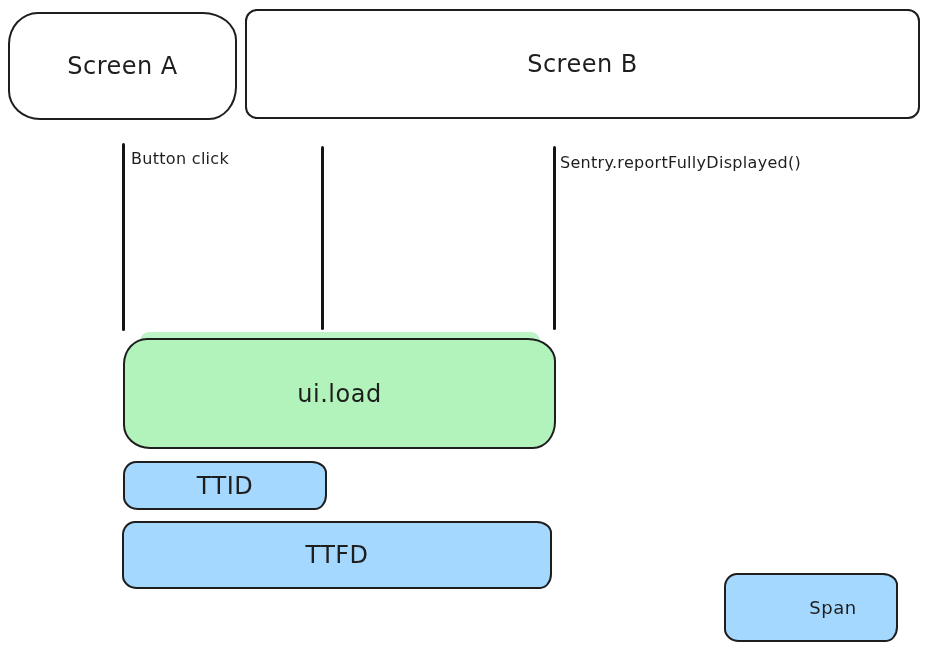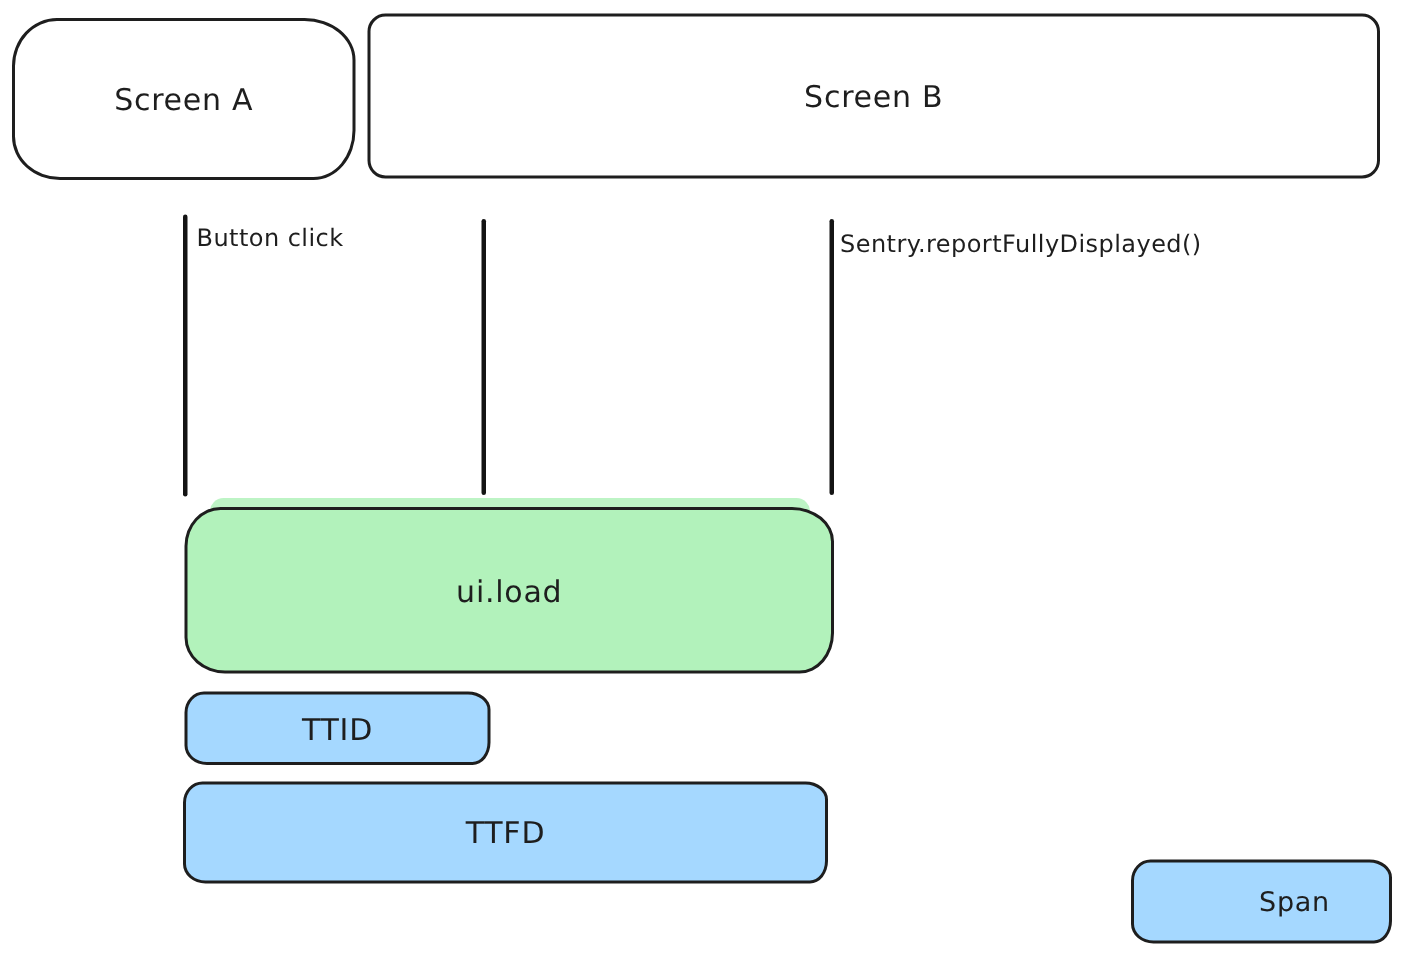--- a/index.html
+++ b/index.html
@@ -17,21 +17,21 @@
     overflow: hidden;
   }
   .rbox {
     position: absolute;
     box-sizing: border-box;
     border: 2.5px solid var(--stroke, #1e1e1e);
     background: #ffffff;
     display: flex;
     align-items: center;
     justify-content: center;
-    font-size: 20px;
+    font-size: 24px;
     letter-spacing: 0.5px;
     white-space: nowrap;
   }
   .sketch-lg { border-radius: 30px 34px 28px 32px / 32px 28px 33px 29px; }
   .sketch-md { border-radius: 24px 28px 23px 27px / 26px 23px 27px 24px; }
   .sketch-sm { border-radius: 13px 15px 12px 15px / 14px 12px 15px 13px; }
   .screen-a { left: 8px;   top: 12px;  width: 229px; height: 108px; }
   .screen-b { left: 245px; top: 9px;   width: 675px; height: 110px; border-radius: 12px; }
   .vline {
     position: absolute;
@@ -61,21 +61,21 @@
     height: 18px;
     border-radius: 10px;
     background: var(--transaction-fill, #b2f2bb);
     opacity: 0.85;
   }
   .bar-uiload { left: 123px; top: 338px; width: 433px; height: 111px; }
   .bar-ttid   { left: 123px; top: 461px; width: 204px; height: 49px; }
   .bar-ttfd   { left: 122px; top: 521px; width: 430px; height: 68px; }
   .legend-box { font-size: 18px; }
   .legend-transaction { left: 754px; top: 498px; width: 174px; height: 59px; }
-  .legend-span        { left: 754px; top: 573px; width: 174px; height: 56px; padding-left: 44px; }
+  .legend-span        { left: 724px; top: 573px; width: 174px; height: 69px; padding-left: 44px; }
 </style>
 </head>
 <body>
 
 <div class="canvas">
 
   <div class="rbox sketch-lg screen-a">
     <span>Screen A</span>
   </div>
 

